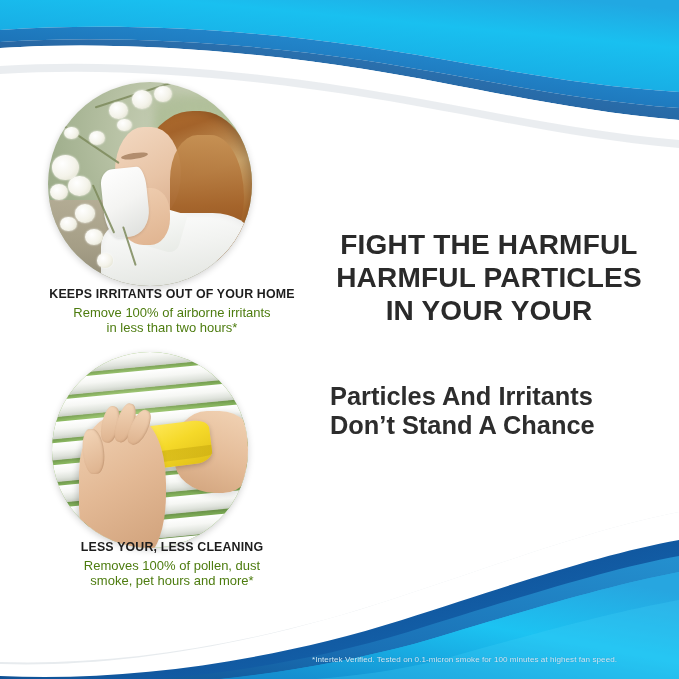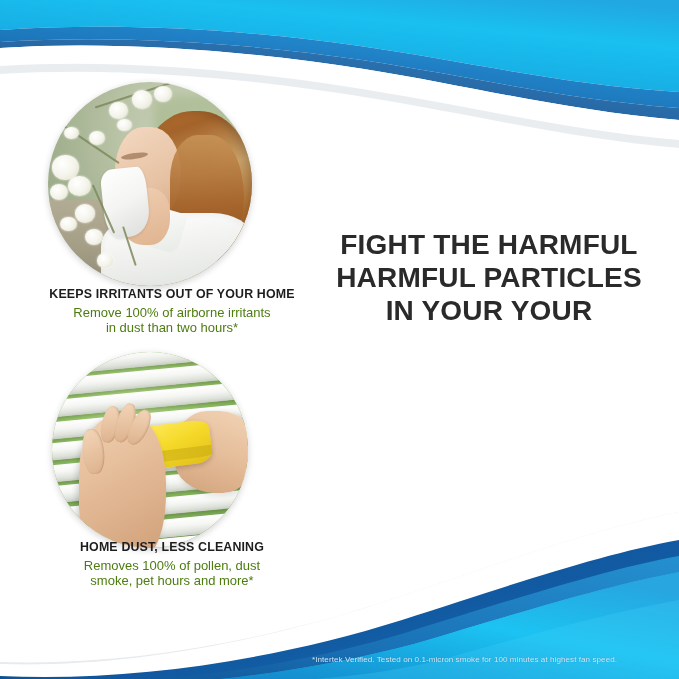--- a/index.html
+++ b/index.html
@@ -323,21 +323,21 @@
         <div class="blossom" style="left:52%;top:2%;width:9%;height:8%;"></div>
         <div class="blossom" style="left:34%;top:18%;width:7%;height:6%;"></div>
         <div class="blossom" style="left:8%;top:22%;width:7%;height:6%;"></div>
       </div>
     </div>
 
     <div class="caption one">
       <div class="cap-title">KEEPS IRRITANTS OUT OF YOUR HOME</div>
       <div class="cap-body">
         <span>Remove 100% of airborne irritants</span><br>
-        <span>in dust than two hours*</span>
+        <span>in less than two hours*</span>
       </div>
     </div>
 
     <div class="photo-block two">
       <div class="photo-circle small">
         <div class="ph2-bg"></div>
         <div class="ph2-green"></div>
 
         <div class="slats">
           <div class="slat" style="top:-2%;height:9%;"></div>
@@ -359,34 +359,38 @@
         <div class="ph2-hand-left">
           <div class="finger" style="left:26%;top:-6%;width:20%;height:26%;transform:rotate(12deg);"></div>
           <div class="finger" style="left:44%;top:-8%;width:20%;height:28%;transform:rotate(18deg);"></div>
           <div class="finger" style="left:60%;top:-4%;width:20%;height:26%;transform:rotate(26deg);"></div>
           <div class="finger" style="left:4%;top:10%;width:24%;height:32%;transform:rotate(-6deg);"></div>
         </div>
       </div>
     </div>
 
     <div class="caption two">
-      <div class="cap-title">HOME DUST, LESS CLEANING</div>
+      <div class="cap-title">LESS YOUR, LESS CLEANING</div>
       <div class="cap-body">
         <span>Removes 100% of pollen, dust</span><br>
         <span>smoke, pet hours and more*</span>
       </div>
     </div>
   </div>
 
   <div class="headline">
     <span>FIGHT THE HARMFUL</span><br>
     <span>HARMFUL PARTICLES</span><br>
     <span>IN YOUR YOUR</span>
   </div>
 
+  <div class="subhead">
+    <span>Particles And Irritants</span><br>
+    <span>Don’t Stand A Chance</span>
+  </div>
 
   <svg class="wave-layer" viewBox="0 0 679 679" preserveAspectRatio="none" xmlns="http://www.w3.org/2000/svg">
     <defs>
       <linearGradient id="gBotCyan" x1="0.1" y1="1" x2="0.9" y2="0.1">
         <stop offset="0%" stop-color="#1480c6"></stop>
         <stop offset="35%" stop-color="#17a6df"></stop>
         <stop offset="62%" stop-color="#1cc3f2"></stop>
         <stop offset="100%" stop-color="#27a6e0"></stop>
       </linearGradient>
       <linearGradient id="gBotMid" x1="0" y1="1" x2="1" y2="0">

